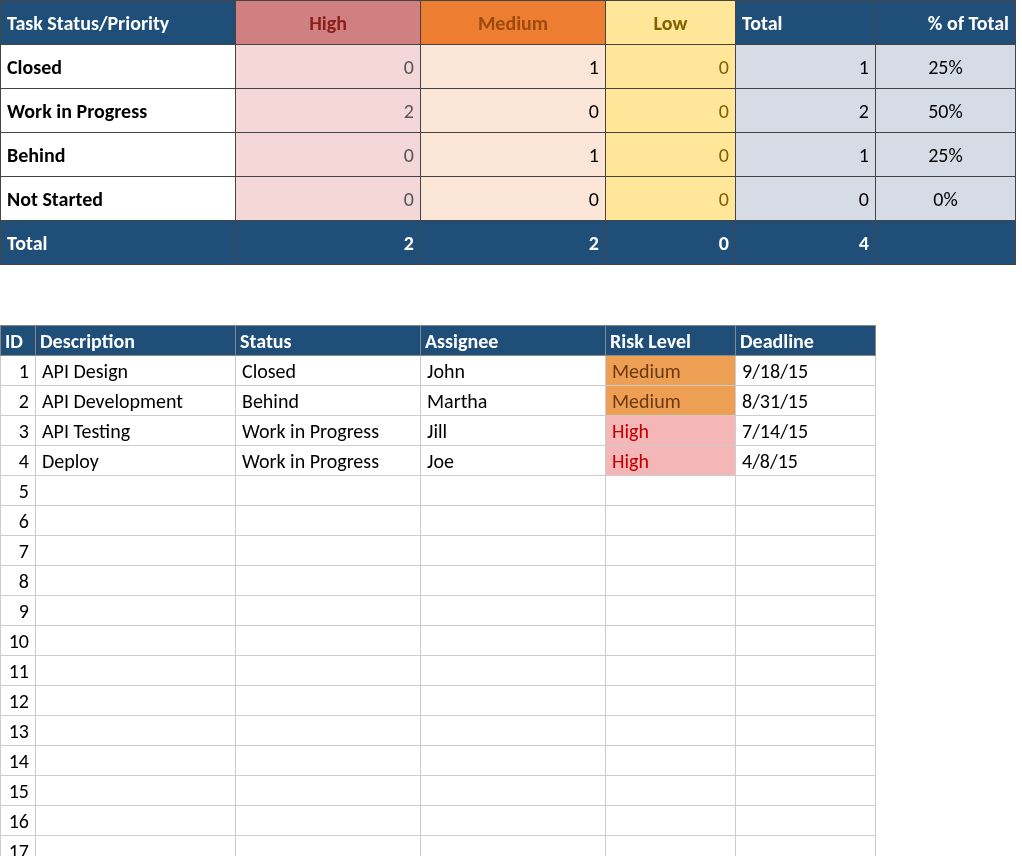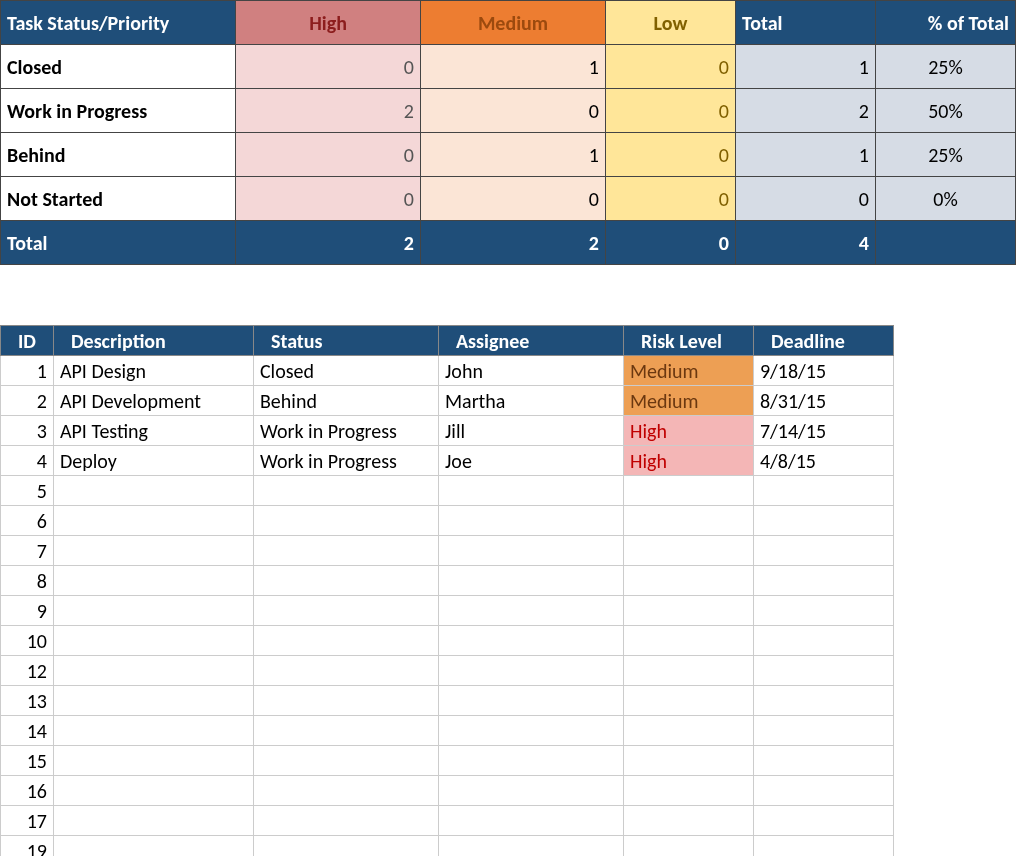--- a/index.html
+++ b/index.html
@@ -61,21 +61,21 @@
     border-collapse: collapse;
     table-layout: fixed;
   }
   .tasks th {
     background:#1f4e79;
     color:#fff;
     font-weight:bold;
     text-align:left;
     border:1px solid #888;
     height:30px;
-    padding:2px 17px;
+    padding:2px 4px;
   }
   .tasks td {
     border:1px solid #ccc;
     height:30px;
     padding:2px 6px;
     vertical-align:middle;
   }
   .tasks .idcell { text-align:right; }
   .tasks .deadcell { text-align:left; }
 
@@ -254,20 +254,28 @@
       </tr>
       <tr>
         <td class="idcell">10</td>
         <td></td>
         <td></td>
         <td></td>
         <td class=""></td>
         <td class="deadcell"></td>
       </tr>
       <tr>
+        <td class="idcell">11</td>
+        <td></td>
+        <td></td>
+        <td></td>
+        <td class=""></td>
+        <td class="deadcell"></td>
+      </tr>
+      <tr>
         <td class="idcell">12</td>
         <td></td>
         <td></td>
         <td></td>
         <td class=""></td>
         <td class="deadcell"></td>
       </tr>
       <tr>
         <td class="idcell">13</td>
         <td></td>

